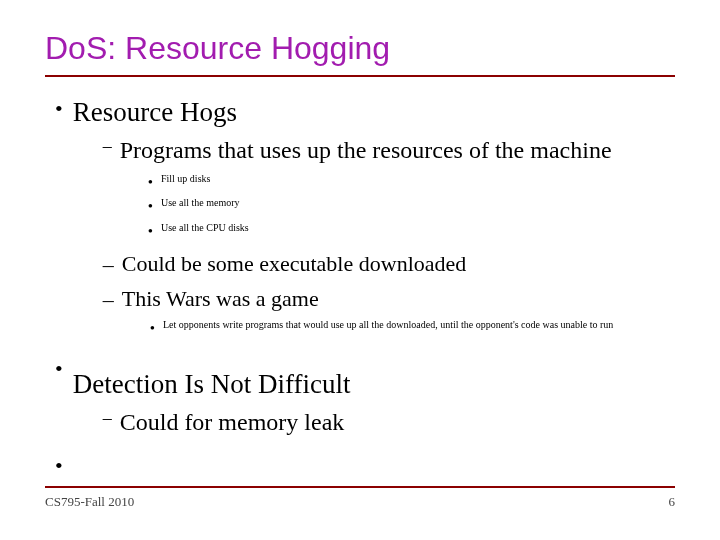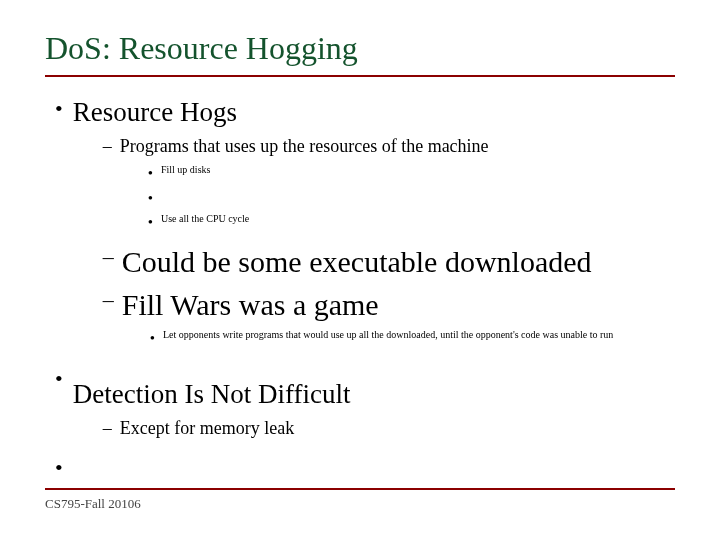--- a/index.html
+++ b/index.html
@@ -22,23 +22,23 @@
       width: 720px;
       height: 540px;
       padding: 30px 45px 30px 45px;
       display: flex;
       flex-direction: column;
     }
 
     .slide-title {
       font-size: 32px;
       font-weight: normal;
-      color: #14532d;
+      color: #a21caf;
       margin-bottom: 8px;
-      font-family: Liberation Serif, serif;
+      font-family: Liberation Sans, sans-serif;
     }
 
     .title-divider {
       border: none;
       border-top: 2px solid #8b0000;
       margin-bottom: 18px;
     }
 
     .content {
       flex: 1;
@@ -76,26 +76,26 @@
     }
 
     .dash-marker {
       font-size: 18px;
       margin-right: 8px;
       line-height: 1.4;
       flex-shrink: 0;
     }
 
     .dash-text {
-      font-size: 18px;
+      font-size: 24px;
       line-height: 1.4;
     }
 
     .dash-text-large {
-      font-size: 30px;
+      font-size: 22px;
       line-height: 1.3;
     }
 
     .sub-sub-list {
       margin-left: 28px;
       margin-top: 3px;
       margin-bottom: 4px;
     }
 
     .dot-item {
@@ -111,21 +111,21 @@
       flex-shrink: 0;
     }
 
     .dot-text {
       font-size: 10px;
       line-height: 1.5;
     }
 
     .footer {
       display: flex;
-      justify-content: flex-start;
+      justify-content: space-between;
       align-items: center;
       border-top: 2px solid #8b0000;
       padding-top: 6px;
       margin-top: auto;
     }
 
     .footer-left {
       font-size: 13px;
       color: #444;
     }
@@ -155,58 +155,59 @@
             <span class="dash-marker">–</span>
             <div style="flex:1;">
               <span class="dash-text">Programs that uses up the resources of the machine</span>
               <div class="sub-sub-list">
                 <div class="dot-item">
                   <span class="dot-marker">•</span>
                   <span class="dot-text">Fill up disks</span>
                 </div>
                 <div class="dot-item">
                   <span class="dot-marker">•</span>
-                </div>
-                <div class="dot-item">
-                  <span class="dot-marker">•</span>
-                  <span class="dot-text">Use all the CPU cycle</span>
+                  <span class="dot-text">Use all the memory</span>
+                </div>
+                <div class="dot-item">
+                  <span class="dot-marker">•</span>
+                  <span class="dot-text">Use all the CPU disks</span>
                 </div>
               </div>
             </div>
           </div>
 
           <div class="dash-item">
             <span class="dash-marker" style="font-size:22px;">–</span>
             <span class="dash-text-large">Could be some executable downloaded</span>
           </div>
 
           <div class="dash-item">
             <span class="dash-marker" style="font-size:22px;">–</span>
             <div style="flex:1;">
-              <span class="dash-text-large">Fill Wars was a game</span>
+              <span class="dash-text-large">This Wars was a game</span>
               <div class="sub-sub-list">
                 <div class="dot-item">
                   <span class="dot-marker">•</span>
                   <span class="dot-text">Let opponents write programs that would use up all the downloaded, until the opponent's code was unable to run</span>
                 </div>
               </div>
             </div>
           </div>
         </div>
       </div>
     </div>
 
     <div class="bullet-l1" style="margin-top:6px;">
       <span class="bullet-l1-marker">•</span>
       <div style="flex:1;margin-top:12px;">
         <span class="bullet-l1-text">Detection Is Not Difficult</span>
         <div class="sub-list">
           <div class="dash-item">
             <span class="dash-marker">–</span>
-            <span class="dash-text">Except for memory leak</span>
+            <span class="dash-text">Could for memory leak</span>
           </div>
         </div>
       </div>
     </div>
 
     <div class="bullet-l1" style="margin-top:4px;">
       <span class="bullet-l1-marker">•</span>
     </div>
 
   </div>

